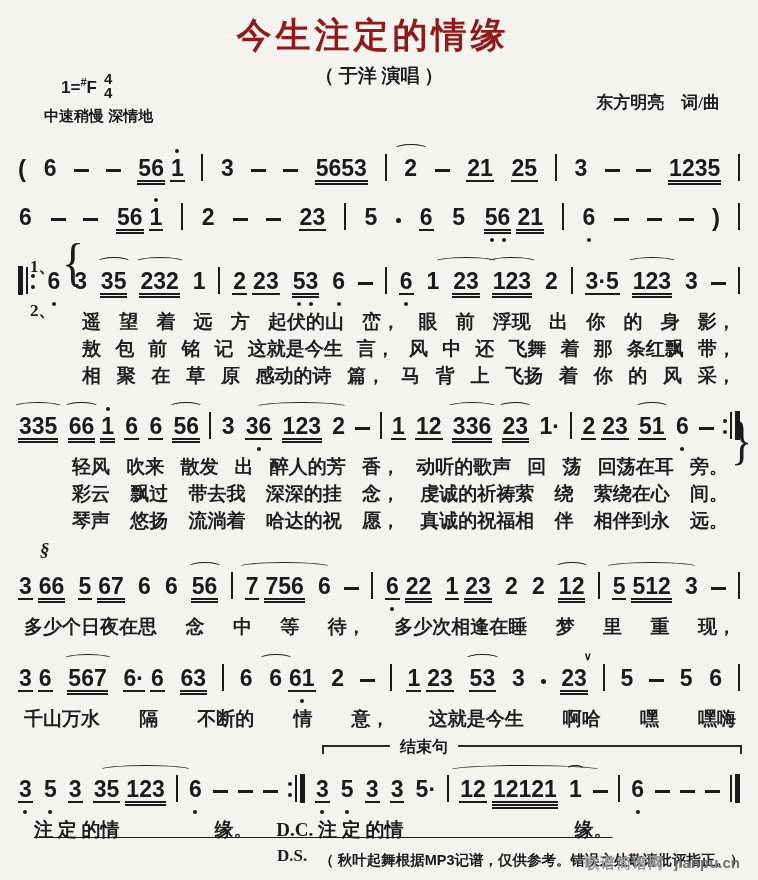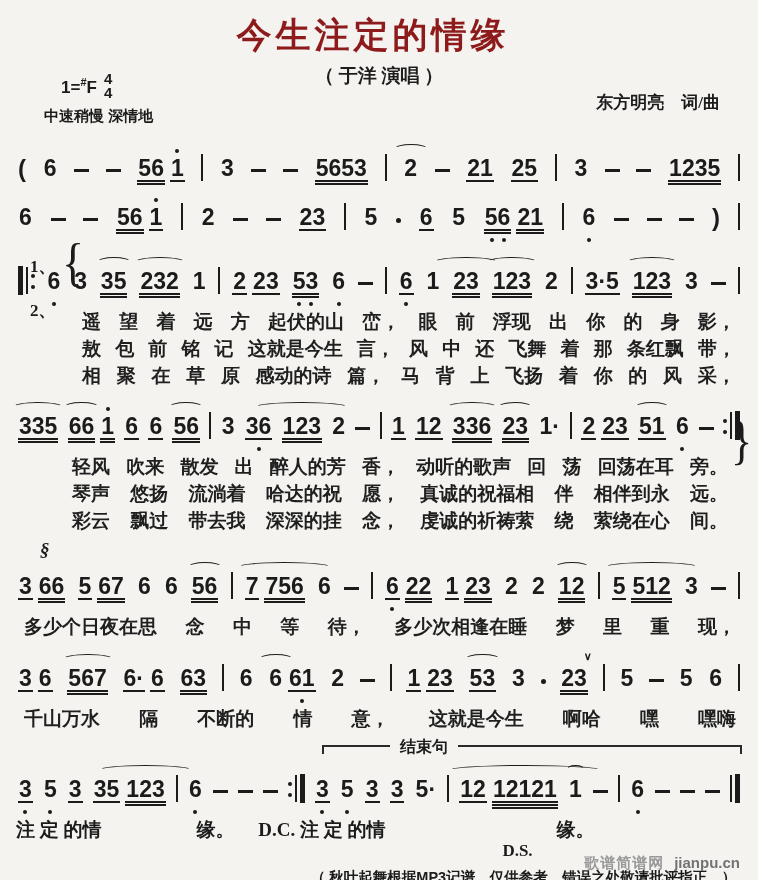--- a/index.html
+++ b/index.html
@@ -64,23 +64,23 @@
   .chorus-brace{position:absolute;right:6px;top:30px;font:400 44px/1 "Liberation Serif",serif;transform:scaleY(1.2);}
 
   
   .endbracket-row{position:relative;height:22px;margin-top:4px;}
   .endbracket{position:absolute;left:322px;right:16px;top:9px;height:9px;
               border-top:2.5px solid #2a2a2a;border-left:2.5px solid #2a2a2a;border-right:2.5px solid #2a2a2a;}
   .endlabel{position:absolute;left:66px;top:-10px;background:var(--paper);padding:0 10px;
             font:bold 16px/1.2 "Liberation Sans",sans-serif;}
 
   
-  .dcrow{padding-left:16px;height:26px;display:flex;align-items:center;
-         font:600 19px/1 "Liberation Serif",serif;white-space:pre;}
-  .dsrow{padding-left:277px;height:26px;display:flex;align-items:center;flex-direction:column;}
+  .dcrow{padding-left:34px;height:26px;display:flex;align-items:center;
+         font:600 19px/1 "Liberation Serif",serif;white-space:pre;text-decoration:underline;}
+  .dsrow{padding-left:277px;height:26px;display:flex;align-items:center;}
   .ds-label{font:bold 17px/1 "Liberation Serif",serif;}
   .ds-note{font:bold 14.5px/1 "Liberation Sans",sans-serif;margin-left:12px;margin-top:11px;}
 
   .watermark{position:absolute;right:18px;bottom:8px;}
   .wm-site{font:600 15px/1 "Liberation Serif",serif;color:#9a9a9a;letter-spacing:1px;margin-left:48px;}
   .wm-domain{font:bold 15px/1 "Liberation Sans",sans-serif;color:#737373;margin-left:6px;}
 </style>
 </head>
 <body>
 
@@ -490,40 +490,40 @@
       <span>出</span>
       <span>醉人的芳</span>
       <span>香，</span>
       <span>动听的歌声</span>
       <span>回</span>
       <span>荡</span>
       <span>回荡在耳</span>
       <span>旁。</span>
     </div>
   <div class="lyr indent-chorus">
+      <span>彩云</span>
+      <span>飘过</span>
+      <span>带去我</span>
+      <span>深深的挂</span>
+      <span>念，</span>
+      <span>虔诚的祈祷萦</span>
+      <span>绕</span>
+      <span>萦绕在心</span>
+      <span>间。</span>
+    </div>
+  <div class="lyr indent-chorus">
       <span>琴声</span>
       <span>悠扬</span>
       <span>流淌着</span>
       <span>哈达的祝</span>
       <span>愿，</span>
       <span>真诚的祝福相</span>
       <span>伴</span>
       <span>相伴到永</span>
       <span>远。</span>
-    </div>
-  <div class="lyr indent-chorus">
-      <span>彩云</span>
-      <span>飘过</span>
-      <span>带去我</span>
-      <span>深深的挂</span>
-      <span>念，</span>
-      <span>虔诚的祈祷萦</span>
-      <span>绕</span>
-      <span>萦绕在心</span>
-      <span>间。</span>
     </div>
   <span class="chorus-brace">}</span>
 </div>
 
 <div class="segnorow">
   <span>§</span>
 </div>
 <div class="mrow" style="padding-top:14px;">
     <span class="grp">
       <span class="note">3<i class="ul ul0"></i></span>

